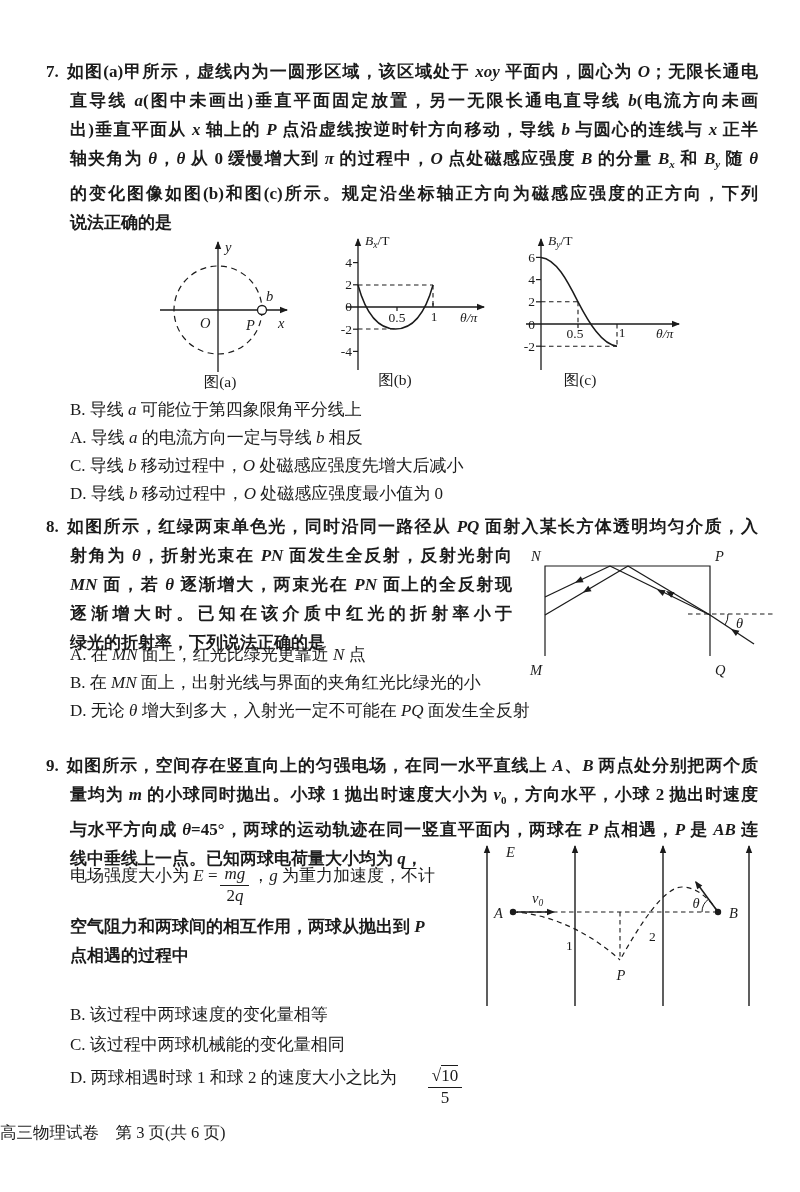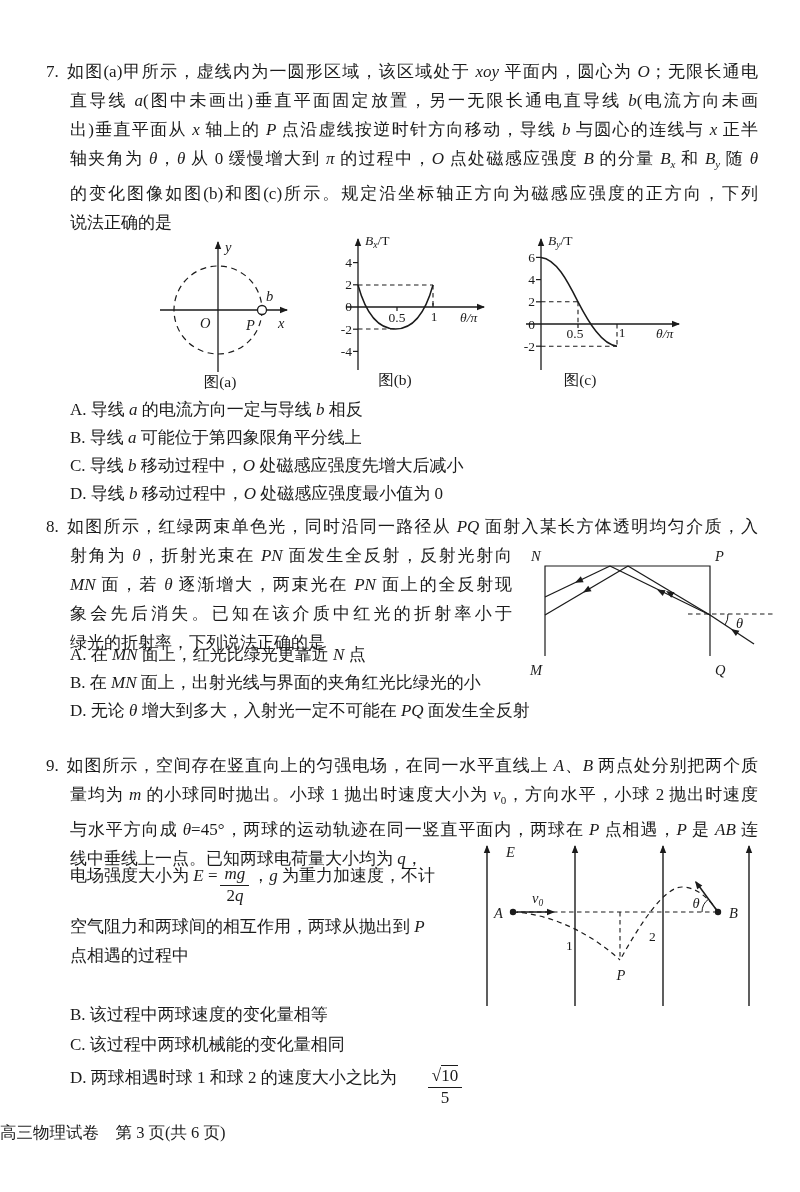--- a/index.html
+++ b/index.html
@@ -1,18 +1,18 @@
 <!DOCTYPE html>
 <html><head>
 <meta charset="utf-8">
 <style>
   html,body{margin:0;padding:0;background:#ffffff;}
   .page{position:relative;width:800px;height:1192px;background:#ffffff;overflow:hidden;
         font-family:"Liberation Serif","DejaVu Serif",serif;color:#1b1b1b;}
-  .q{position:absolute;font-size:17px;line-height:29px;}
+  .q{position:absolute;font-size:17px;line-height:29px;font-weight:bold;}
   .q .ln{padding-left:24px;}
   .q .ln.first{text-indent:-24px;}
   .q .fill{text-align:justify;text-align-last:justify;}
   .qnum{padding-right:7px;}
   .opts{position:absolute;font-size:17px;line-height:28px;}
   .oln{white-space:nowrap;}
   i{font-style:italic;}
   sub{font-size:11px;}
   .frac{display:inline-block;vertical-align:middle;text-align:center;margin:0 3px;line-height:1.05;}
   .fnum{display:block;padding:1px 4px 2px 4px;border-bottom:1.2px solid #1b1b1b;}
@@ -118,31 +118,31 @@
       <text x="17" y="100.5">0</text>
       <text x="17" y="122.5">-2</text>
     </g>
     <text x="57" y="110" class="st" text-anchor="middle">0.5</text>
     <text x="104" y="109" class="st" text-anchor="middle">1</text>
     <text x="138" y="110" class="axl">θ/π</text>
     <text x="62" y="157" class="cap" text-anchor="middle">图(c)</text>
   </svg>
 
   <div class="opts" style="left:70px;top:396px;">
+    <div class="oln">B. 导线 <i>a</i> 可能位于第四象限角平分线上</div>
     <div class="oln">A. 导线 <i>a</i> 的电流方向一定与导线 <i>b</i> 相反</div>
-    <div class="oln">B. 导线 <i>a</i> 可能位于第四象限角平分线上</div>
     <div class="oln">C. 导线 <i>b</i> 移动过程中，<i>O</i> 处磁感应强度先增大后减小</div>
     <div class="oln">D. 导线 <i>b</i> 移动过程中，<i>O</i> 处磁感应强度最小值为 0</div>
   </div>
 
   <section class="q" style="left:46px;top:512px;width:712px;">
     <div class="ln first fill"><span class="qnum">8.</span><span>如图所示，红绿两束单色光，同时沿同一路径从 <i>PQ</i> 面射入某长方体透明均匀介质，入</span></div>
     <div class="ln fill" style="width:442px;">射角为 <i>θ</i>，折射光束在 <i>PN</i> 面发生全反射，反射光射向</div>
     <div class="ln fill" style="width:442px;"><i>MN</i> 面，若 <i>θ</i> 逐渐增大，两束光在 <i>PN</i> 面上的全反射现</div>
-    <div class="ln fill" style="width:442px;">象会先后消失。已知在该介质中红光的折射率小于</div>
+    <div class="ln fill" style="width:442px;">逐渐增大时。已知在该介质中红光的折射率小于</div>
     <div class="ln">绿光的折射率，下列说法正确的是</div>
   </section>
 
   <svg class="figsvg" style="left:525px;top:548px;" width="270" height="132" viewBox="0 0 270 132">
     <path d="M20 108 L20 18 L185 18 L185 108" fill="none" stroke="#1b1b1b" stroke-width="1.2"></path>
     <line x1="163" y1="66" x2="248" y2="66" stroke="#1b1b1b" stroke-width="1.1" stroke-dasharray="4.5 3.5"></line>
     <g stroke="#1b1b1b" stroke-width="1.3">
       <line x1="229" y1="96" x2="185" y2="67"></line>
       <line x1="185" y1="67" x2="85" y2="18"></line>
       <line x1="185" y1="67" x2="103" y2="18"></line>

